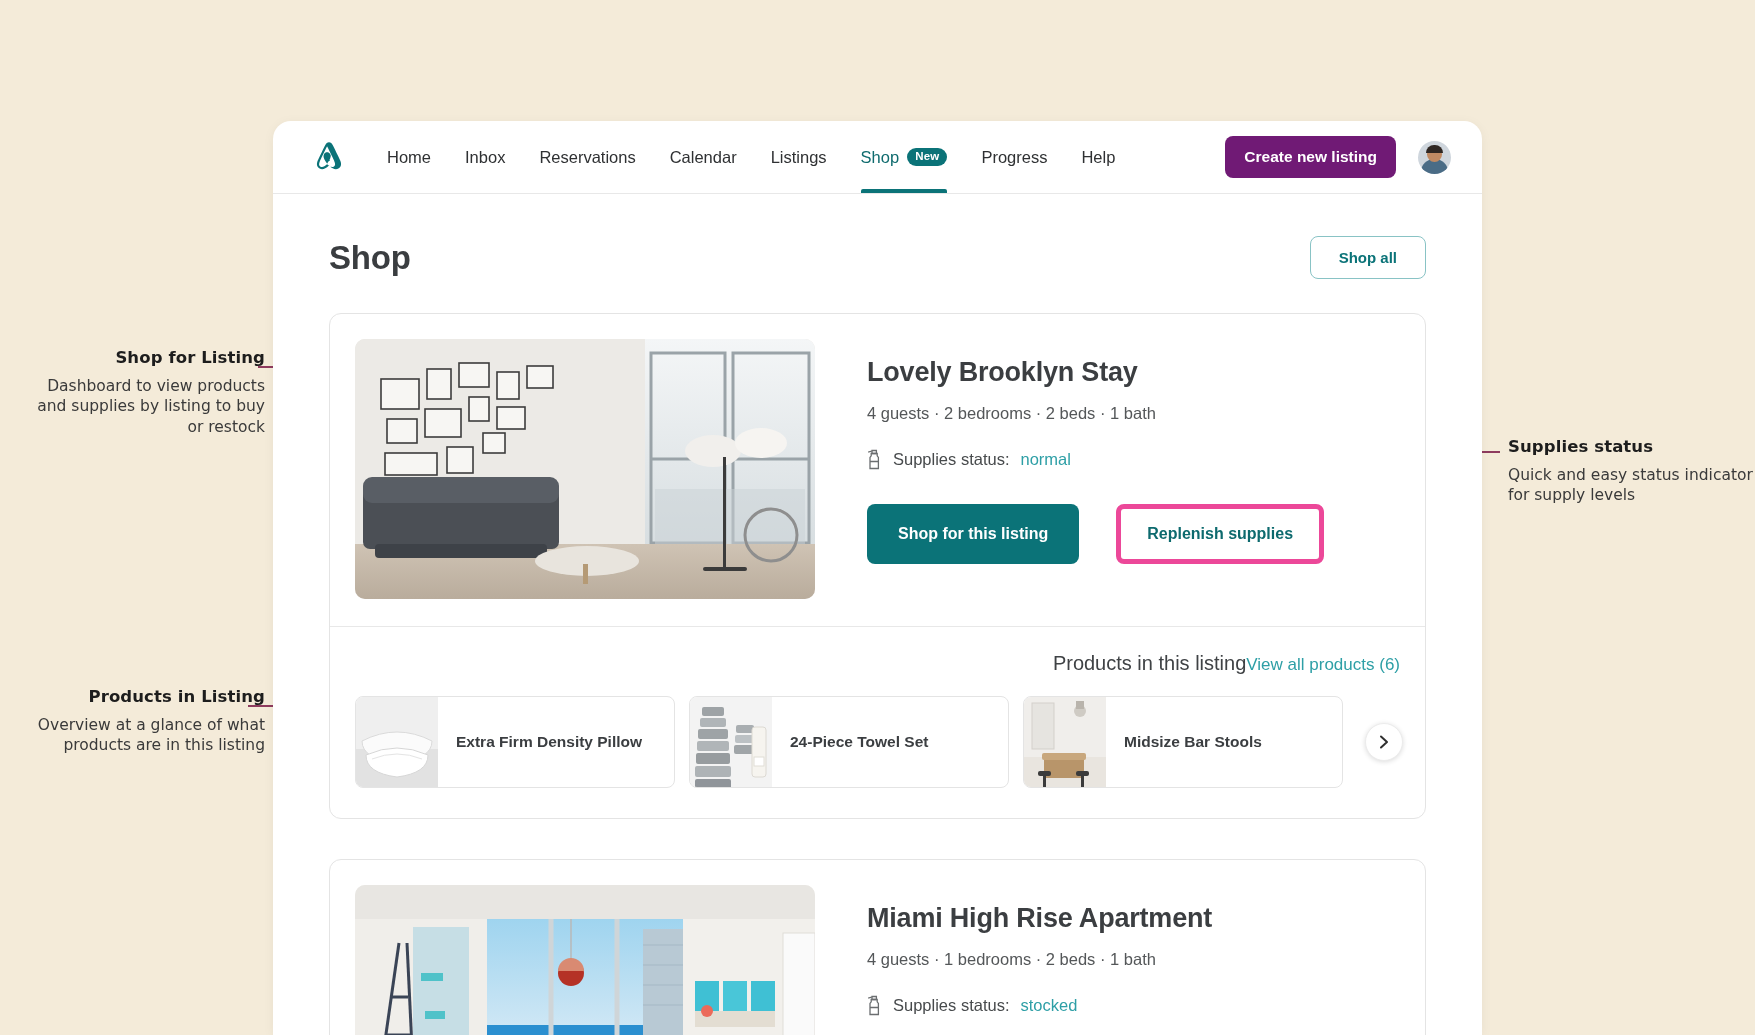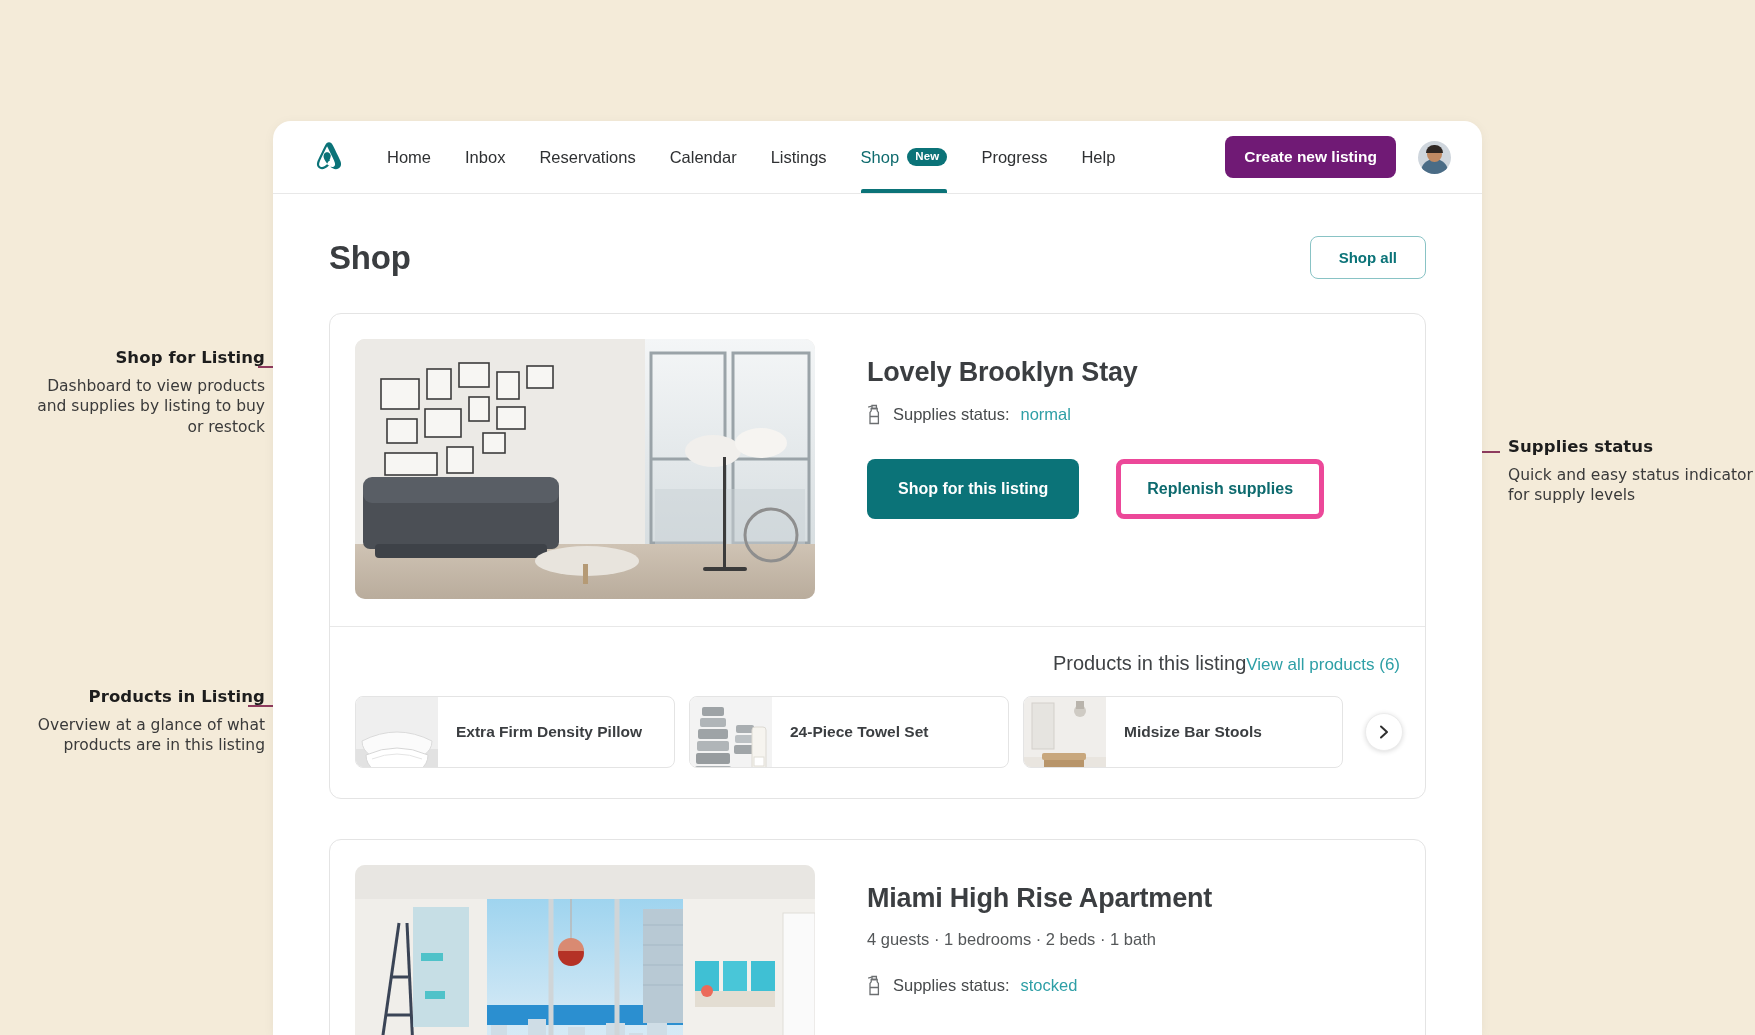--- a/index.html
+++ b/index.html
@@ -257,21 +257,21 @@
   }
   .products-title { font-size: 20px; color: #3f4245; }
   .products-link {
     font-size: 17px;
     color: #2e9fa6;
     cursor: pointer;
     text-decoration: none;
   }
   .products-strip { display: flex; gap: 14px; position: relative; }
   .product-card {
-    width: 320px; height: 72px;
+    width: 320px; height: 92px;
     border: 1px solid #e4e4e4;
     border-radius: 8px;
     display: flex;
     align-items: stretch;
     overflow: hidden;
     background: #fff;
     flex: 0 0 auto;
     cursor: pointer;
   }
   .product-thumb { width: 82px; flex: 0 0 auto; position: relative; overflow: hidden; }
@@ -434,20 +434,21 @@
             <ellipse cx="406" cy="104" rx="26" ry="15" fill="#f6f4f1"></ellipse>
             <rect x="368" y="118" width="3" height="110" fill="#3b3b3b"></rect>
             <rect x="348" y="228" width="44" height="4" rx="2" fill="#3b3b3b"></rect>
 
             <circle cx="416" cy="196" r="26" fill="none" stroke="#8e8e8e" stroke-width="3"></circle>
           </svg>
         </div>
 
         <div class="listing-info">
           <div class="listing-name">Lovely Brooklyn Stay</div>
+          <div class="listing-meta">4 guests · 2 bedrooms · 2 beds · 1 bath</div>
 
           <div class="supplies-row">
             <span style="display:inline-flex;">
               <svg width="15" height="21" viewBox="0 0 15 21" fill="none" stroke="#6b6e70" stroke-width="1.3">
                 <path d="M5 1.5h4.4v3H5z"></path>
                 <path d="M1.2 3.2 4.9 2"></path>
                 <path d="M4.2 4.5h6v2.3l1.2 1.6v11.1H3V8.4l1.2-1.6z"></path>
                 <path d="M3 12.5h8.4"></path>
               </svg>
             </span>

